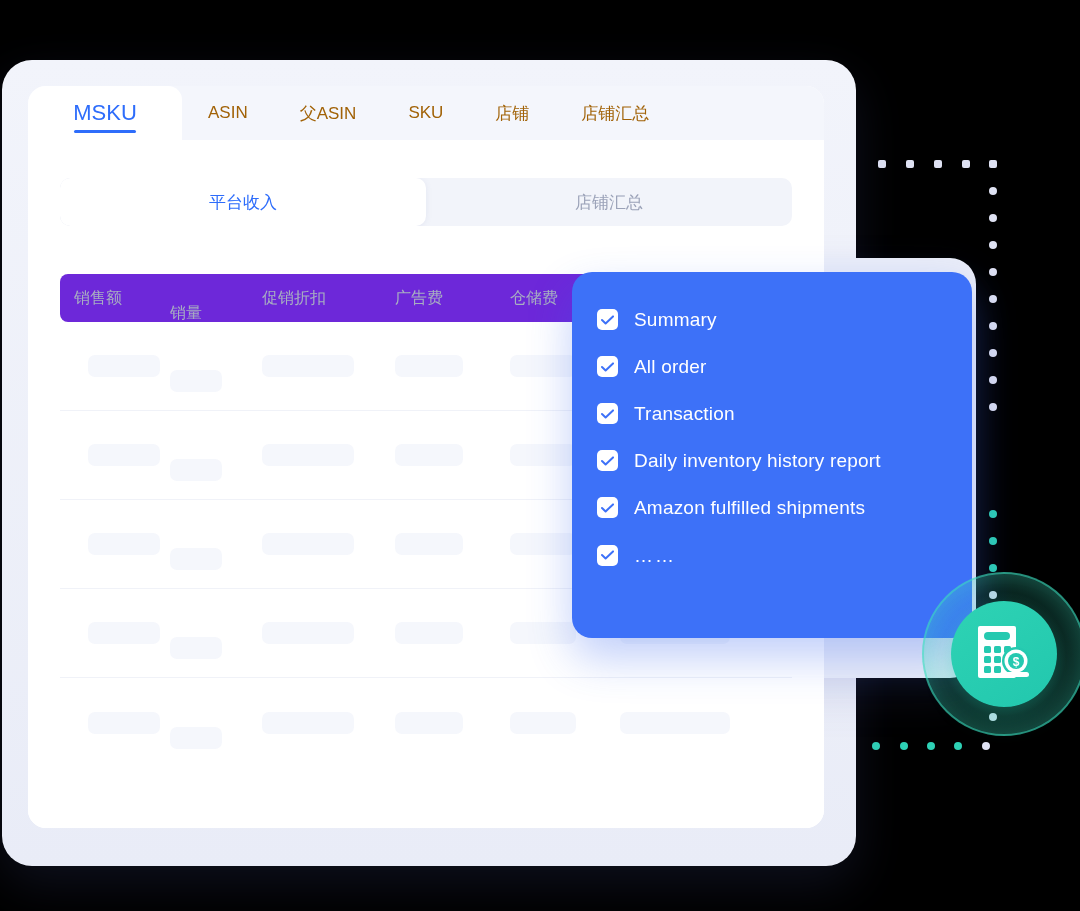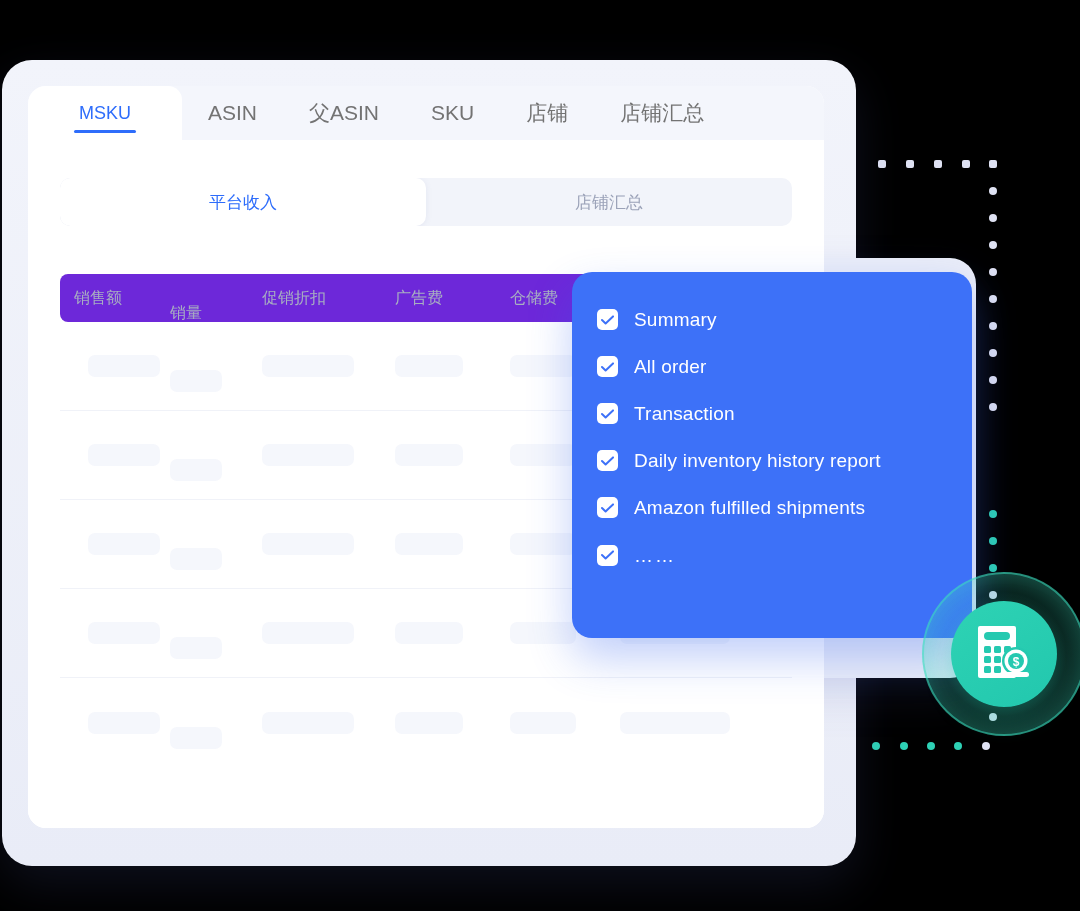--- a/index.html
+++ b/index.html
@@ -64,32 +64,32 @@
     height: 54px;
     background: #f4f6fc;
     display: flex;
     align-items: stretch;
   }
   .tab {
     position: relative;
     display: flex;
     align-items: center;
     justify-content: center;
-    font-size: 21px;
-    color: #737373;
+    font-size: 17px;
+    color: #a16207;
     padding: 0 26px;
     cursor: pointer;
     white-space: nowrap;
   }
   .tab.active {
     background: #ffffff;
     color: #2e6dfb;
     border-top-right-radius: 14px;
     min-width: 154px;
-    font-size: 18px;
+    font-size: 22px;
   }
   .tab.active::after {
     content: "";
     position: absolute;
     left: 50%;
     transform: translateX(-50%);
     bottom: 7px;
     width: 62px; height: 3px;
     border-radius: 2px;
     background: #2e6dfb;

